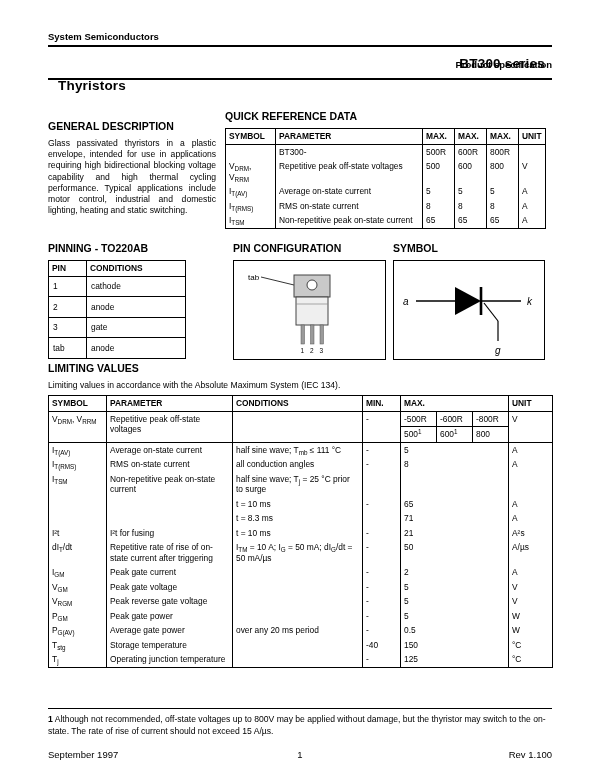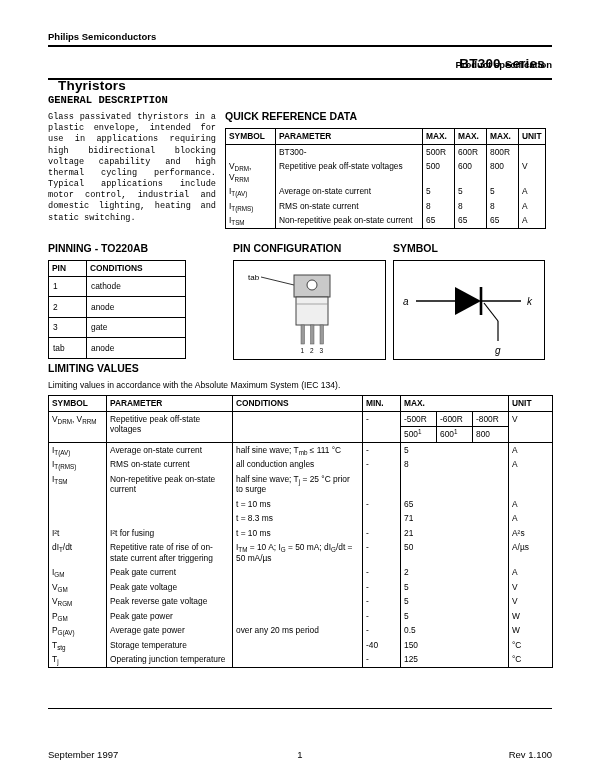--- a/index.html
+++ b/index.html
@@ -22,29 +22,29 @@
   sub { font-size:6.3px; line-height:0; vertical-align:-2px; }
   sup { font-size:6.3px; line-height:0; vertical-align:3px; }
   .fineprint { font-size:8.6px; line-height:1.35; margin:0; }
   .footer-text { font-size:9.5px; }
 </style>
 </head>
 <body>
 
 <div class="page">
 
-  <div class="abs hdr" style="left:48px; top:31px;">Philips Semiconductors</div>
+  <div class="abs hdr" style="left:48px; top:31px;">System Semiconductors</div>
   <div class="abs hdr" style="right:48px; top:31px;margin-top:28px;">Product specification</div>
   <div class="rule" style="left:48px; top:45px; width:504px; height:2px;"></div>
 
   <div class="abs title" style="left:58px; top:56px;margin-top:22px;">Thyristors</div>
   <div class="abs title" style="right:55px; top:56px;margin-left:24px;">BT300 series</div>
   <div class="rule" style="left:48px; top:78px; width:504px; height:1.5px;"></div>
 
-  <section class="abs" style="left:48px; top:94px; width:168px;font-family:Liberation Mono, monospace;">
+  <section class="abs" style="left:48px; top:120px; width:168px;">
     <h2 class="sec">GENERAL DESCRIPTION</h2>
     <p class="body-text">Glass passivated thyristors in a plastic envelope, intended for use in applications requiring high bidirectional blocking voltage capability and high thermal cycling performance. Typical applications include motor control, industrial and domestic lighting, heating and static switching.</p>
   </section>
 
   <section class="abs" style="left:225px; top:110px; width:320px;">
     <h2 class="sec">QUICK REFERENCE DATA</h2>
     <table class="dt">
       <colgroup>
           <col style="width:50px">
           <col style="width:147px">
@@ -329,18 +329,19 @@
           <td></td>
           <td class="c">-</td>
           <td class="c" colspan="3">125</td>
           <td class="c">°C</td>
         </tr>
       </tbody>
     </table>
   </section>
 
   <div class="rule" style="left:48px; top:708px; width:504px; height:1px;"></div>
+  <p class="abs fineprint" style="left:48px; top:714px; width:504px;"><b>1</b> <span>Although not recommended, off-state voltages up to 800V may be applied without damage, but the thyristor may switch to the on-state. The rate of rise of current should not exceed 15 A/µs.</span></p>
 
   <div class="abs footer-text" style="left:48px; top:749px;">September 1997</div>
   <div class="abs footer-text" style="left:0; top:749px; width:600px; text-align:center;">1</div>
   <div class="abs footer-text" style="right:48px; top:749px;">Rev 1.100</div>
 
 </div>
 
 </body></html>

